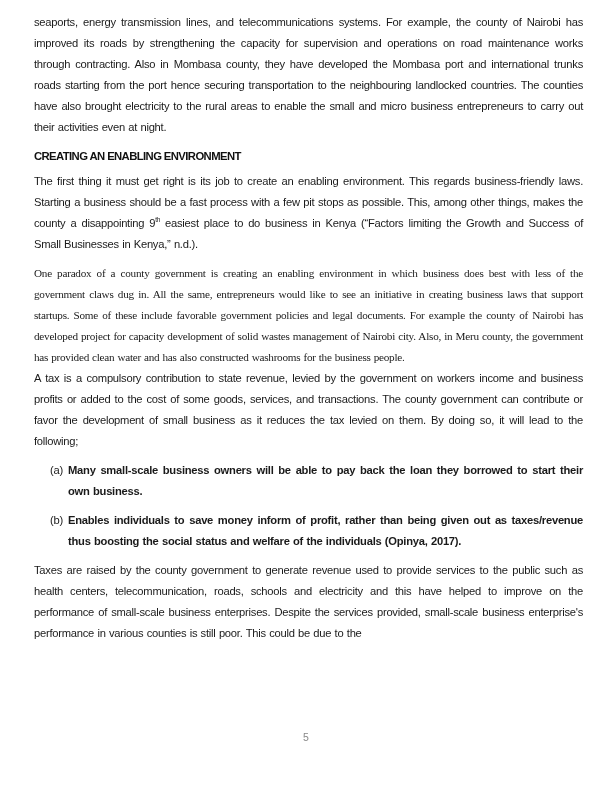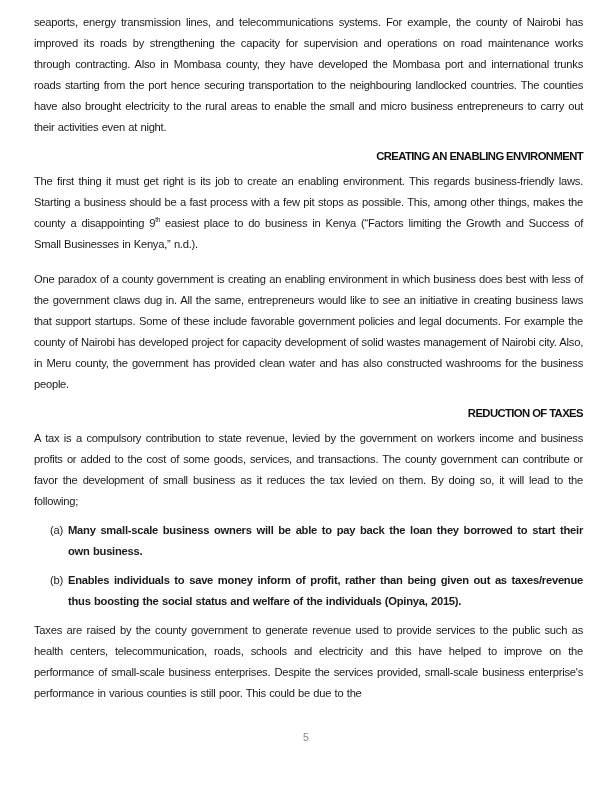--- a/index.html
+++ b/index.html
@@ -1,51 +1,50 @@
 <!DOCTYPE html>
 <html><head>
 <meta charset="utf-8">
 <style>
   html, body { margin: 0; padding: 0; background: #ffffff; }
   body { width: 612px; height: 792px; position: relative; overflow: hidden;
          font-family: "Liberation Sans", sans-serif; color: #1a1a1a; }
   .page { position: absolute; left: 34px; top: 12px; width: 549px; }
   p { margin: 0; font-size: 11.2px; line-height: 21px; text-align: justify;
       letter-spacing: -0.25px; word-spacing: 0.5px; }
-  .gap { margin-top: 14px; }
+  .gap { margin-top: 8px; font-family: Liberation Serif, serif; }
   h2 { margin: 10px 0 7px 0; font-size: 11.3px; font-weight: bold; letter-spacing: -0.6px;
-       line-height: 16px; color: #111; text-align: right; }
+       line-height: 16px; color: #111; }
   sup { font-size: 6.5px; vertical-align: super; line-height: 0; }
   .list { margin: 8px 0 0 0; padding: 0; list-style: none; }
   .list li { position: relative; padding-left: 34px; margin-bottom: 8px; }
   .list li .marker { position: absolute; left: 16px; top: 0; font-size: 11.2px; line-height: 21px; letter-spacing: -0.25px; }
   .list li p { text-align: justify; font-weight: bold; }
   .pagenum { position: absolute; top: 731px; left: 0; width: 612px; text-align: center;
              font-size: 10.5px; color: #888888; }
 </style>
 </head>
 <body>
 
 <div class="page">
   <p>seaports, energy transmission lines, and telecommunications systems. For example, the county of Nairobi has improved its roads by strengthening the capacity for supervision and operations on road maintenance works through contracting. Also in Mombasa county, they have developed the Mombasa port and international trunks roads starting from the port hence securing transportation to the neighbouring landlocked countries. The counties have also brought electricity to the rural areas to enable the small and micro business entrepreneurs to carry out their activities even at night.</p>
 
   <h2>CREATING AN ENABLING ENVIRONMENT</h2>
   <p><span>The first thing it must get right is its job to create an enabling environment. This regards business-friendly laws. Starting a business should be a fast process with a few pit stops as possible. This, among other things, makes the county a disappointing 9</span><sup>th</sup><span> easiest place to do business in Kenya (“Factors limiting the Growth and Success of Small Businesses in Kenya,” n.d.).</span></p>
   <p class="gap">One paradox of a county government is creating an enabling environment in which business does best with less of the government claws dug in. All the same, entrepreneurs would like to see an initiative in creating business laws that support startups. Some of these include favorable government policies and legal documents. For example the county of Nairobi has developed project for capacity development of solid wastes management of Nairobi city. Also, in Meru county, the government has provided clean water and has also constructed washrooms for the business people.</p>
 
-  <h2>REDUCTION OF TAXES</h2>
   <p>A tax is a compulsory contribution to state revenue, levied by the government on workers income and business profits or added to the cost of some goods, services, and transactions. The county government can contribute or favor the development of small business as it reduces the tax levied on them. By doing so, it will lead to the following;</p>
 
   <ul class="list">
     <li>
       <span class="marker">(a)</span>
       <p>Many small-scale business owners will be able to pay back the loan they borrowed to start their own business.</p>
     </li>
     <li>
       <span class="marker">(b)</span>
-      <p>Enables individuals to save money inform of profit, rather than being given out as taxes/revenue thus boosting the social status and welfare of the individuals (Opinya, 2015).</p>
+      <p>Enables individuals to save money inform of profit, rather than being given out as taxes/revenue thus boosting the social status and welfare of the individuals (Opinya, 2017).</p>
     </li>
   </ul>
 
   <p>Taxes are raised by the county government to generate revenue used to provide services to the public such as health centers, telecommunication, roads, schools and electricity and this have helped to improve on the performance of small-scale business enterprises. Despite the services provided, small-scale business enterprise's performance in various counties is still poor. This could be due to the</p>
 </div>
 
 <div class="pagenum">5</div>
 
 </body></html>

